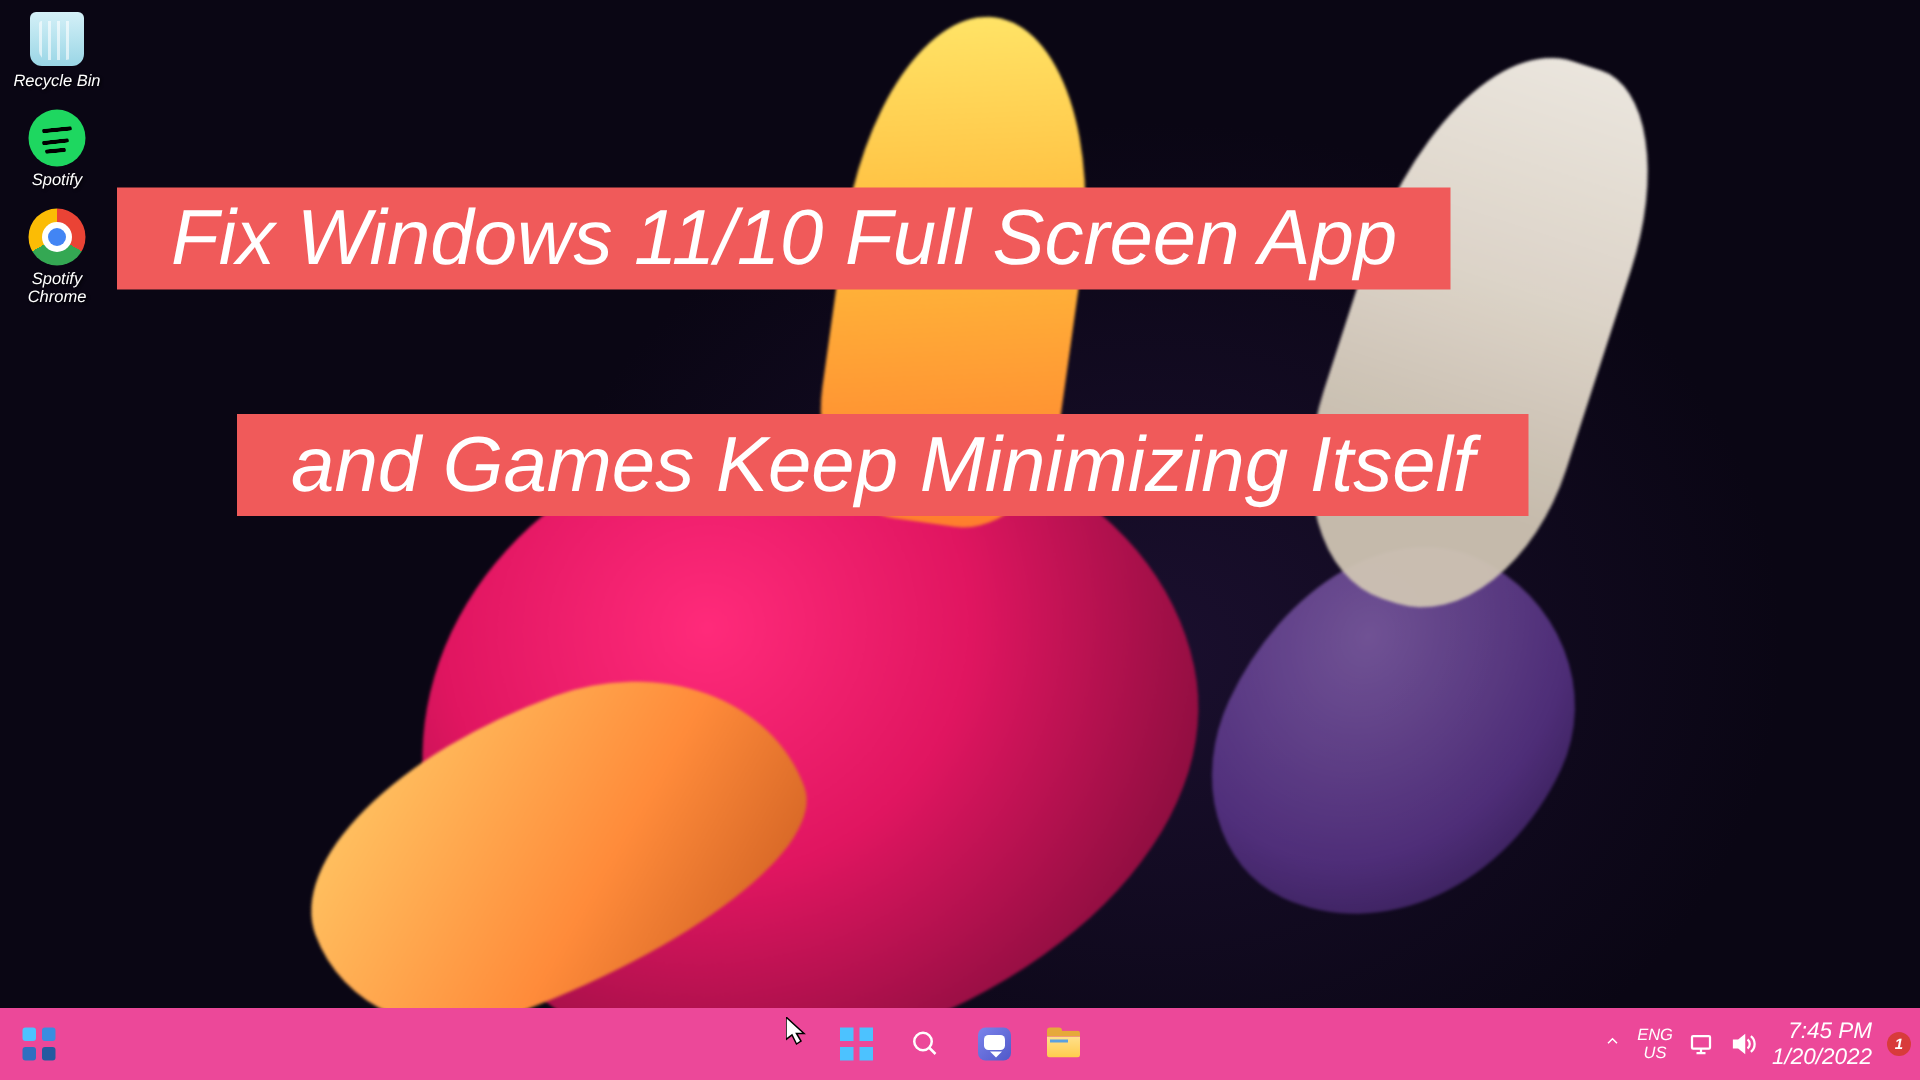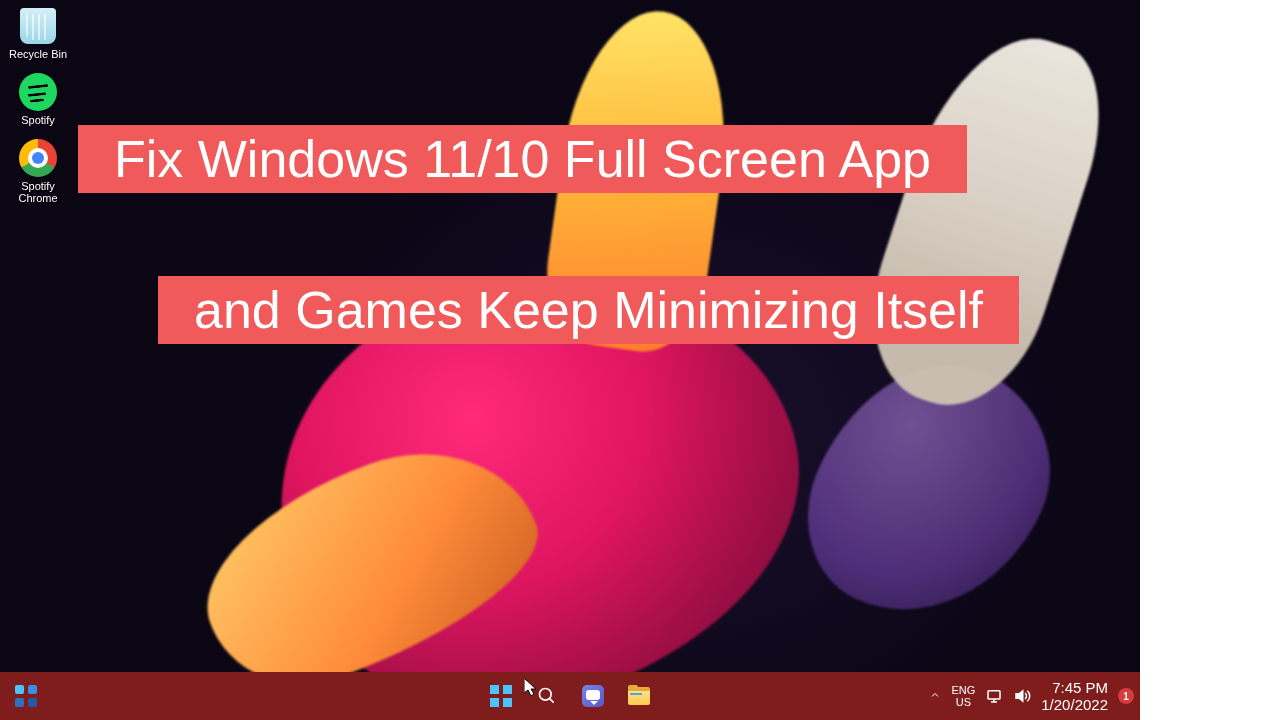--- a/index.html
+++ b/index.html
@@ -1,22 +1,23 @@
 <!DOCTYPE html>
 <html><head>
 <meta charset="utf-8">
 <style>
   * { margin: 0; padding: 0; box-sizing: border-box; }
   html, body { width: 1280px; height: 720px; overflow: hidden; font-family: "Segoe UI", Arial, sans-serif; }
   
   .desktop {
     position: relative;
-    width: 1140px;
+    width: 1280px;
     height: 720px;
     background: #0a0614;
+    font-style: italic;
   }
   
   
   .wallpaper {
     position: absolute;
     inset: 0;
     overflow: hidden;
     background: radial-gradient(ellipse 600px 500px at 60% 60%, #1a0f2e 0%, #0a0614 70%);
   }
   .shape {
@@ -111,21 +112,21 @@
     white-space: nowrap;
   }
   .banner1 { top: 125px; left: 78px; }
   .banner2 { top: 276px; left: 158px; }
   
   
   .taskbar {
     position: absolute;
     bottom: 0; left: 0; right: 0;
     height: 48px;
-    background: #7f1d1d;
+    background: #ec4899;
     display: flex;
     align-items: center;
     color: #fff;
     margin-top: 37px;
   }
   .tb-left { position:absolute; left:6px; display:flex; align-items:center; height:100%; }
   .tb-center { position:absolute; left:50%; transform:translateX(-50%); display:flex; align-items:center; gap:6px; height:100%; }
   .tb-right { position:absolute; right:6px; display:flex; align-items:center; gap:10px; height:100%; }
   
   .tb-btn { width:40px; height:40px; display:flex; align-items:center; justify-content:center; border-radius:4px; cursor:pointer; }

